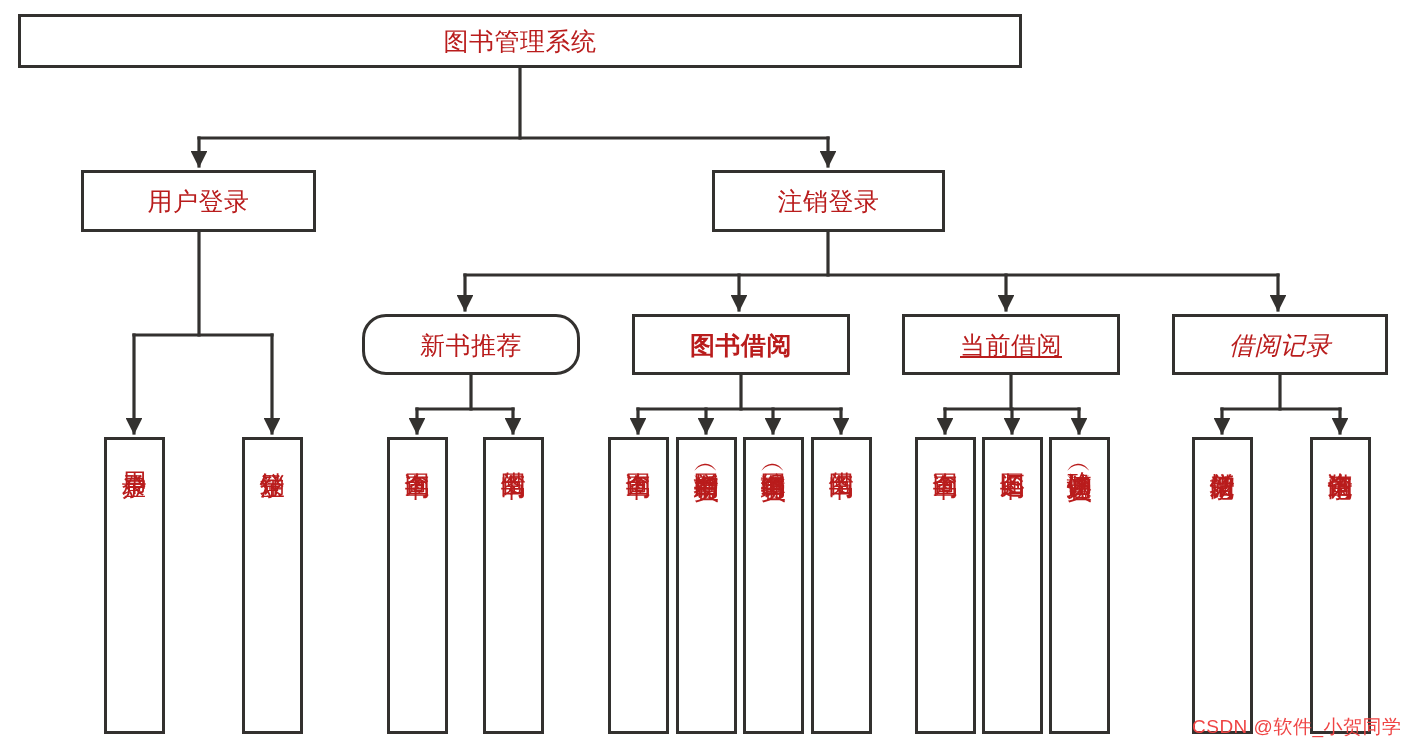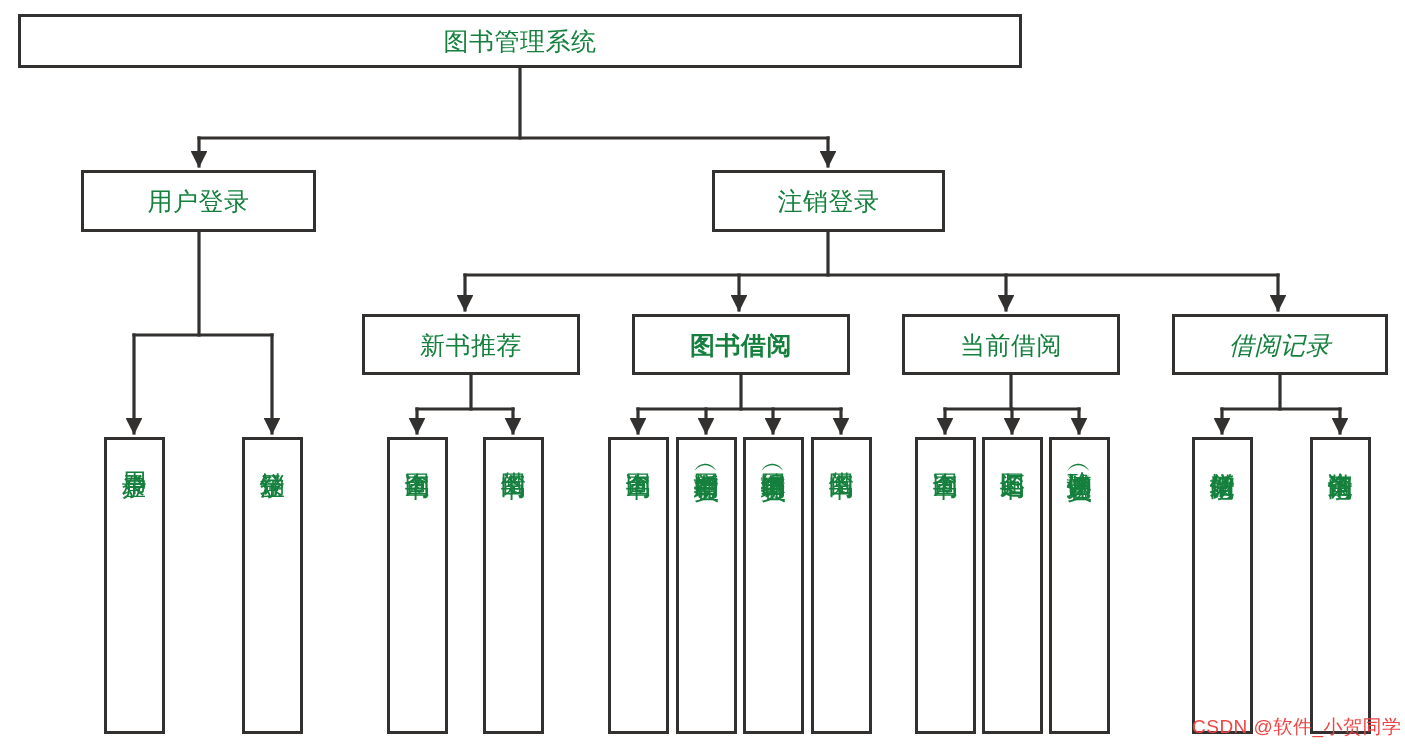--- a/index.html
+++ b/index.html
@@ -26,21 +26,21 @@
     pointer-events: none;
   }
   .node {
     position: absolute;
     box-sizing: border-box;
     background: #ffffff;
     border: 3px solid #33312f;
     display: flex;
     align-items: center;
     justify-content: center;
-    color: #15803d;
+    color: #b91c1c;
   }
   .node .label {
     display: block;
     text-align: center;
     line-height: 1.12;
     white-space: pre;
   }
   .node.horiz .label {
     font-size: 25px;
     letter-spacing: 0.5px;
@@ -130,29 +130,29 @@
   </div>
 
   <div class="node horiz" style="left:81px; top:170px; width:235px; height:62px;">
     <span class="label">用户登录</span>
   </div>
 
   <div class="node horiz" style="left:712px; top:170px; width:233px; height:62px;">
     <span class="label">注销登录</span>
   </div>
 
-  <div class="node horiz" style="left:362px; top:314px; width:218px; height:61px;">
+  <div class="node horiz" style="left:362px; top:314px; width:218px; height:61px;border-radius:24px;">
     <span class="label">新书推荐</span>
   </div>
 
   <div class="node horiz" style="left:632px; top:314px; width:218px; height:61px;font-weight:bold;">
     <span class="label">图书借阅</span>
   </div>
 
-  <div class="node horiz" style="left:902px; top:314px; width:218px; height:61px;">
+  <div class="node horiz" style="left:902px; top:314px; width:218px; height:61px;text-decoration:underline;">
     <span class="label">当前借阅</span>
   </div>
 
   <div class="node horiz" style="left:1172px; top:314px; width:216px; height:61px;font-style:italic;">
     <span class="label">借阅记录</span>
   </div>
 
   <div class="node vert" style="left:104px; top:437px; width:61px; height:297px;">
     <span class="label">用户登录</span>
   </div>

